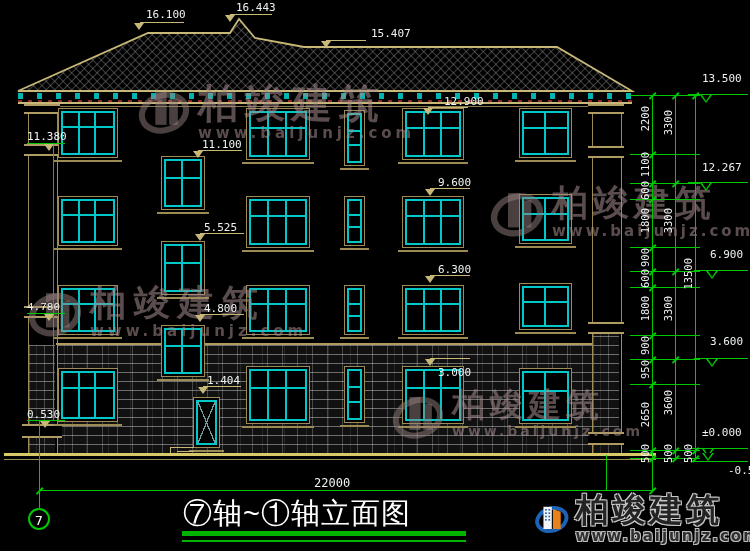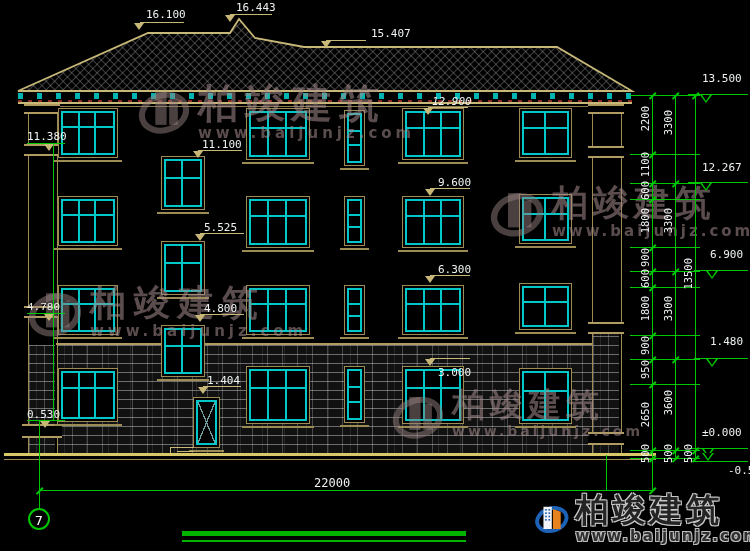--- a/index.html
+++ b/index.html
@@ -189,21 +189,21 @@
   <div class="ftri" style="left:134px;top:23px;"></div>
 
   <div class="num ann" style="left:236px;top:1px;">16.443</div>
   <div class="hl t ann" style="left:230px;top:14px;width:42px;"></div>
   <div class="ftri" style="left:225px;top:15px;"></div>
 
   <div class="num ann" style="left:331px;top:27px;margin-left:40px;">15.407</div>
   <div class="hl t ann" style="left:326px;top:40px;width:40px;"></div>
   <div class="ftri" style="left:321px;top:41px;"></div>
 
-  <div class="num ann" style="left:432px;top:95px;font-style:italic;">12.900</div>
+  <div class="num ann" style="left:444px;top:95px;">12.900</div>
   <div class="hl t ann" style="left:428px;top:107px;width:40px;"></div>
   <div class="ftri" style="left:423px;top:108px;"></div>
 
   <div class="num ann" style="left:202px;top:138px;">11.100</div>
   <div class="hl t ann" style="left:198px;top:150px;width:44px;"></div>
   <div class="ftri" style="left:193px;top:151px;"></div>
 
   <div class="num ann" style="left:438px;top:176px;">9.600</div>
   <div class="hl t ann" style="left:430px;top:188px;width:40px;"></div>
   <div class="ftri" style="left:425px;top:189px;"></div>
@@ -246,21 +246,21 @@
   <div class="otri" style="left:700px;top:95px;"></div>
 
   <div class="num ann" style="left:702px;top:161px;">12.267</div>
   <div class="hl g ann" style="left:688px;top:182px;width:60px;"></div>
   <div class="otri" style="left:700px;top:183px;"></div>
 
   <div class="num ann" style="left:710px;top:248px;">6.900</div>
   <div class="hl g ann" style="left:694px;top:270px;width:54px;"></div>
   <div class="otri" style="left:706px;top:271px;"></div>
 
-  <div class="num ann" style="left:710px;top:335px;">1.480</div>
+  <div class="num ann" style="left:710px;top:335px;">3.600</div>
   <div class="hl g ann" style="left:694px;top:358px;width:54px;"></div>
   <div class="otri" style="left:706px;top:359px;"></div>
 
   <div class="num ann" style="left:702px;top:426px;">±0.000</div>
   <div class="hl g ann" style="left:690px;top:448px;width:58px;"></div>
   <div class="otri" style="left:702px;top:449px;"></div>
 
   <div class="num ann" style="left:728px;top:464px;">-0.500</div>
   <div class="hl g ann" style="left:692px;top:461px;width:56px;"></div>
   <div class="otri" style="left:702px;top:453px;"></div>
@@ -329,20 +329,21 @@
 
   <div class="vl g ann" style="left:39px;top:421px;height:87px;"></div>
   <div class="vl g ann" style="left:606px;top:455px;height:35px;"></div>
   <div class="vl g ann" style="left:652px;top:458px;height:32px;"></div>
   <div class="hl g ann" style="left:40px;top:490px;width:612px;"></div>
   <div class="tick" style="left:35px;top:490px;"></div>
   <div class="tick" style="left:648px;top:490px;"></div>
   <div class="num" style="left:314px;top:476px;font-size:12px;">22000</div>
   <div class="bubble" style="left:28px;top:508px;">7</div>
 
+  <div class="title" style="left:183px;top:494px;">⑦轴~①轴立面图</div>
   <div style="position:absolute;left:182px;top:531px;width:284px;height:5px;background:#00b400;z-index:35;"></div>
   <div style="position:absolute;left:182px;top:540px;width:284px;height:2px;background:#00b400;z-index:35;"></div>
 
   <div class="wm" style="left:138px;top:82px;">
     <svg width="52" height="58" viewBox="0 0 60 64" style="color:rgba(150,128,128,.5);">
       <ellipse cx="30" cy="34" rx="26" ry="20" fill="none" stroke="currentColor" stroke-width="7" transform="rotate(-18 30 34)"></ellipse>
       <rect x="20" y="10" width="13" height="38" fill="currentColor"></rect>
       <rect x="36" y="18" width="10" height="30" fill="currentColor"></rect>
     </svg>
     <div class="wtxt">

